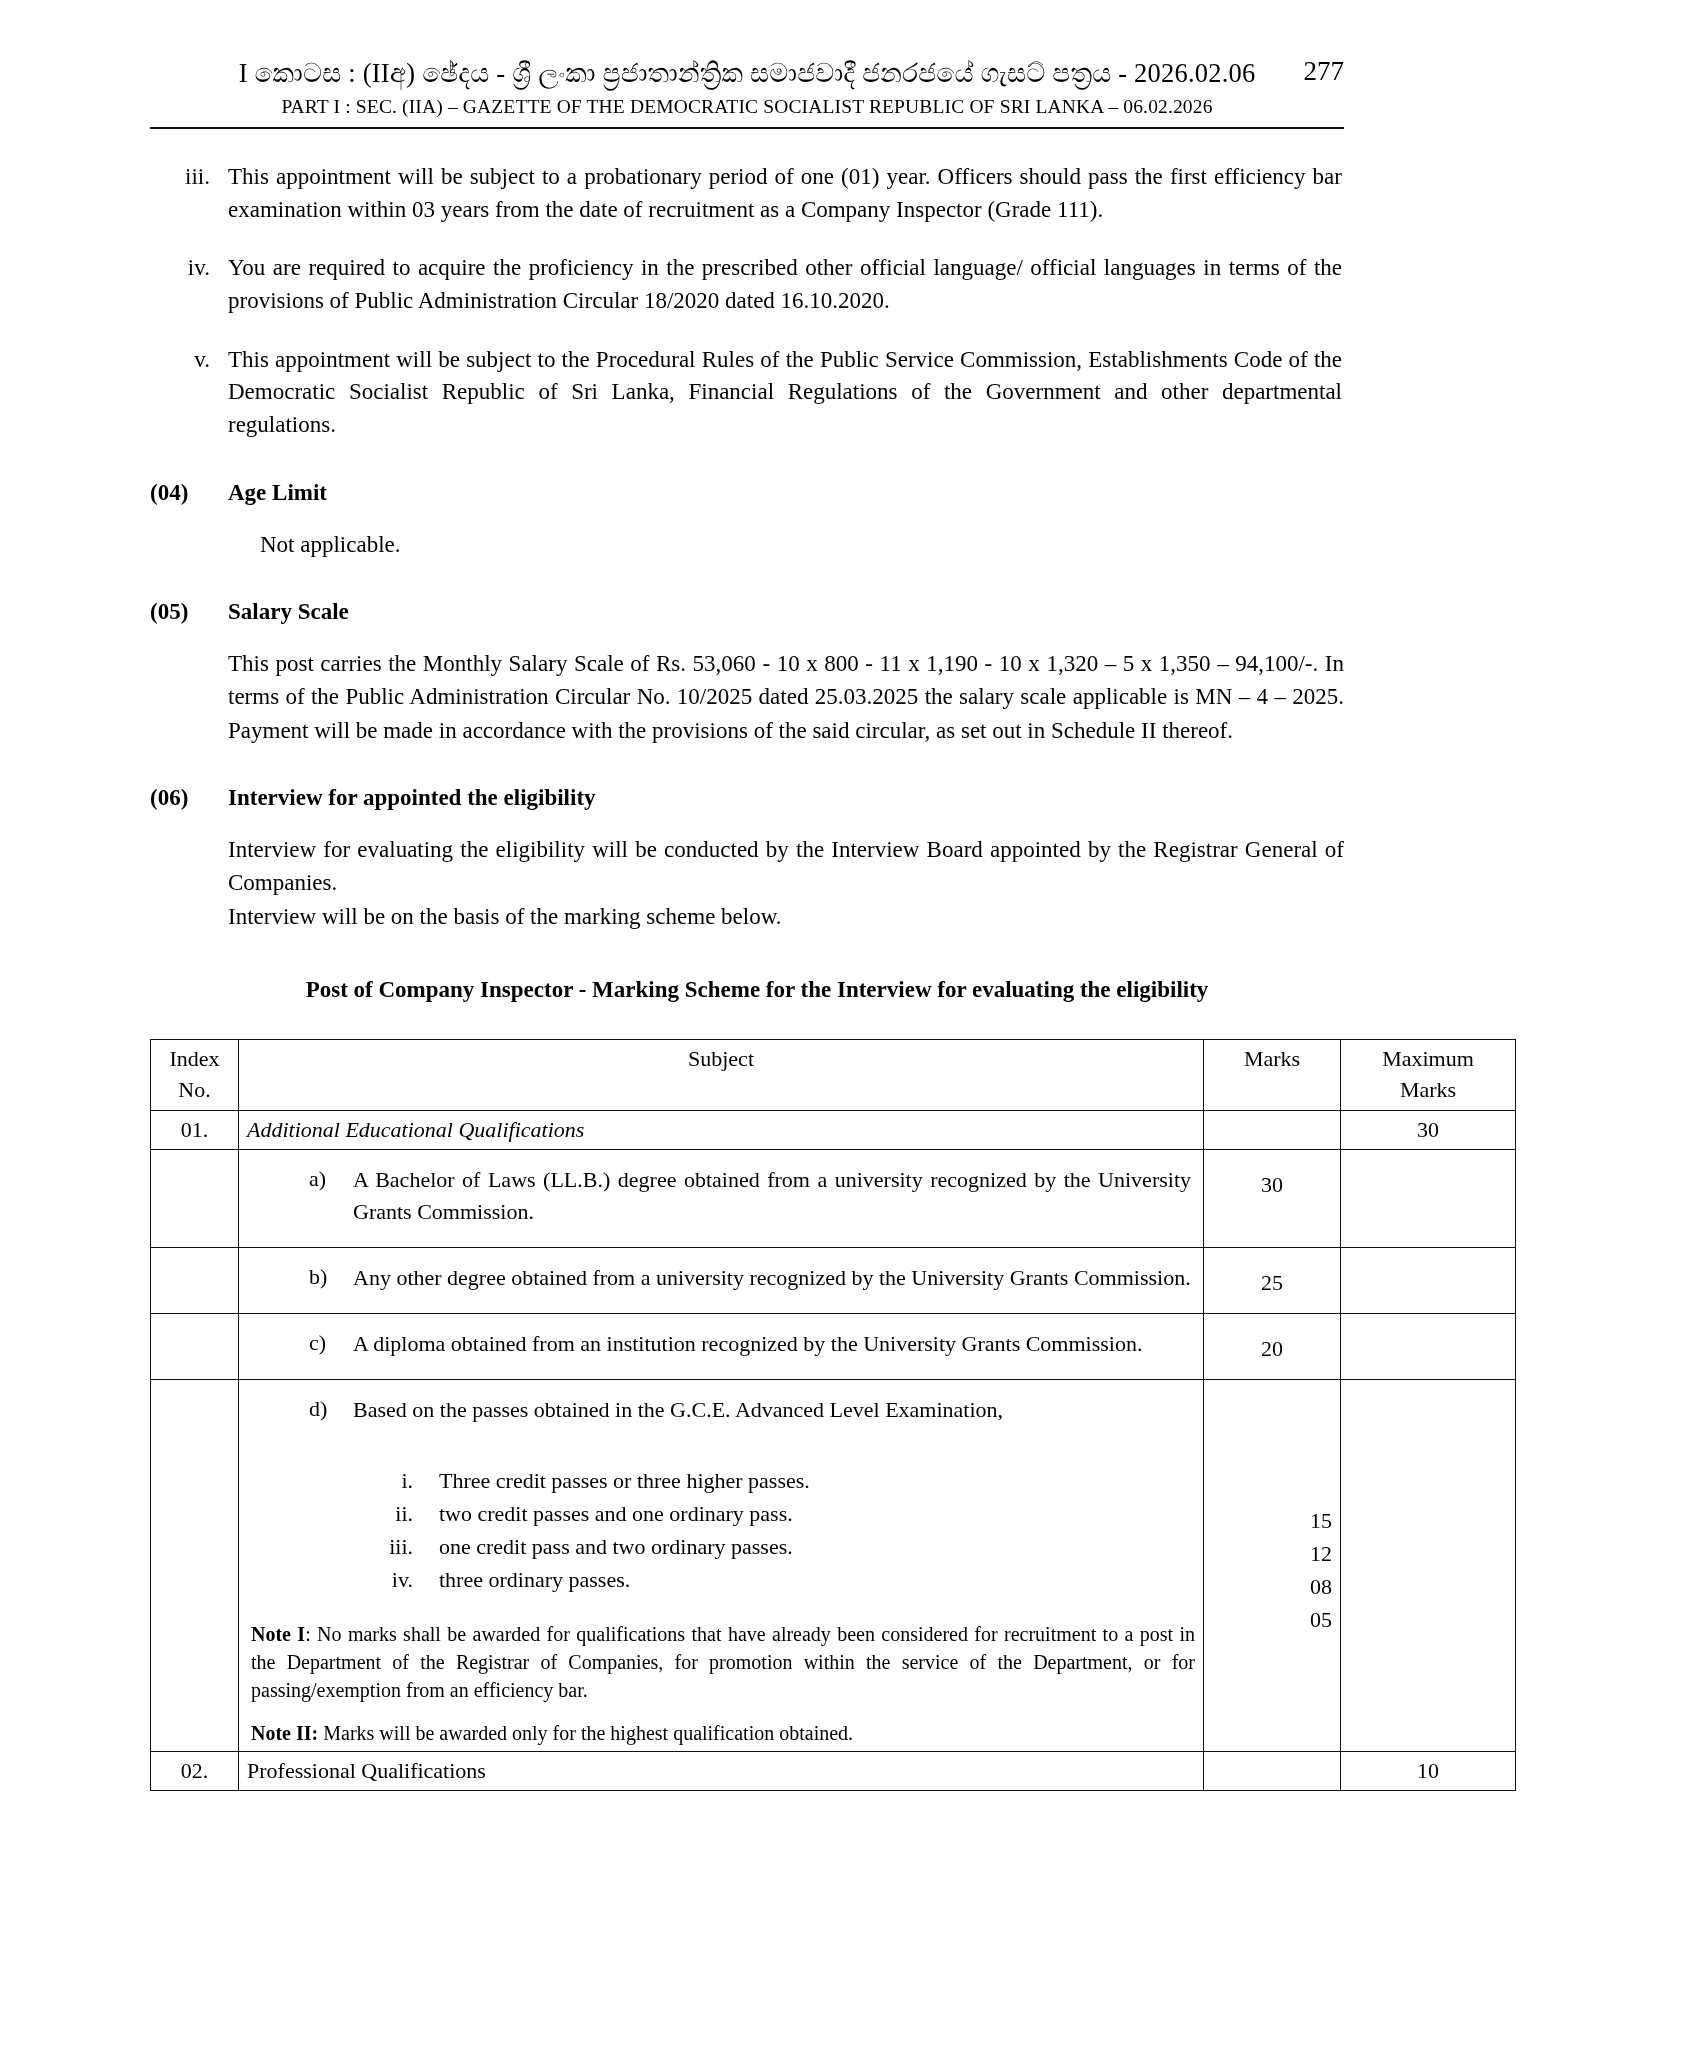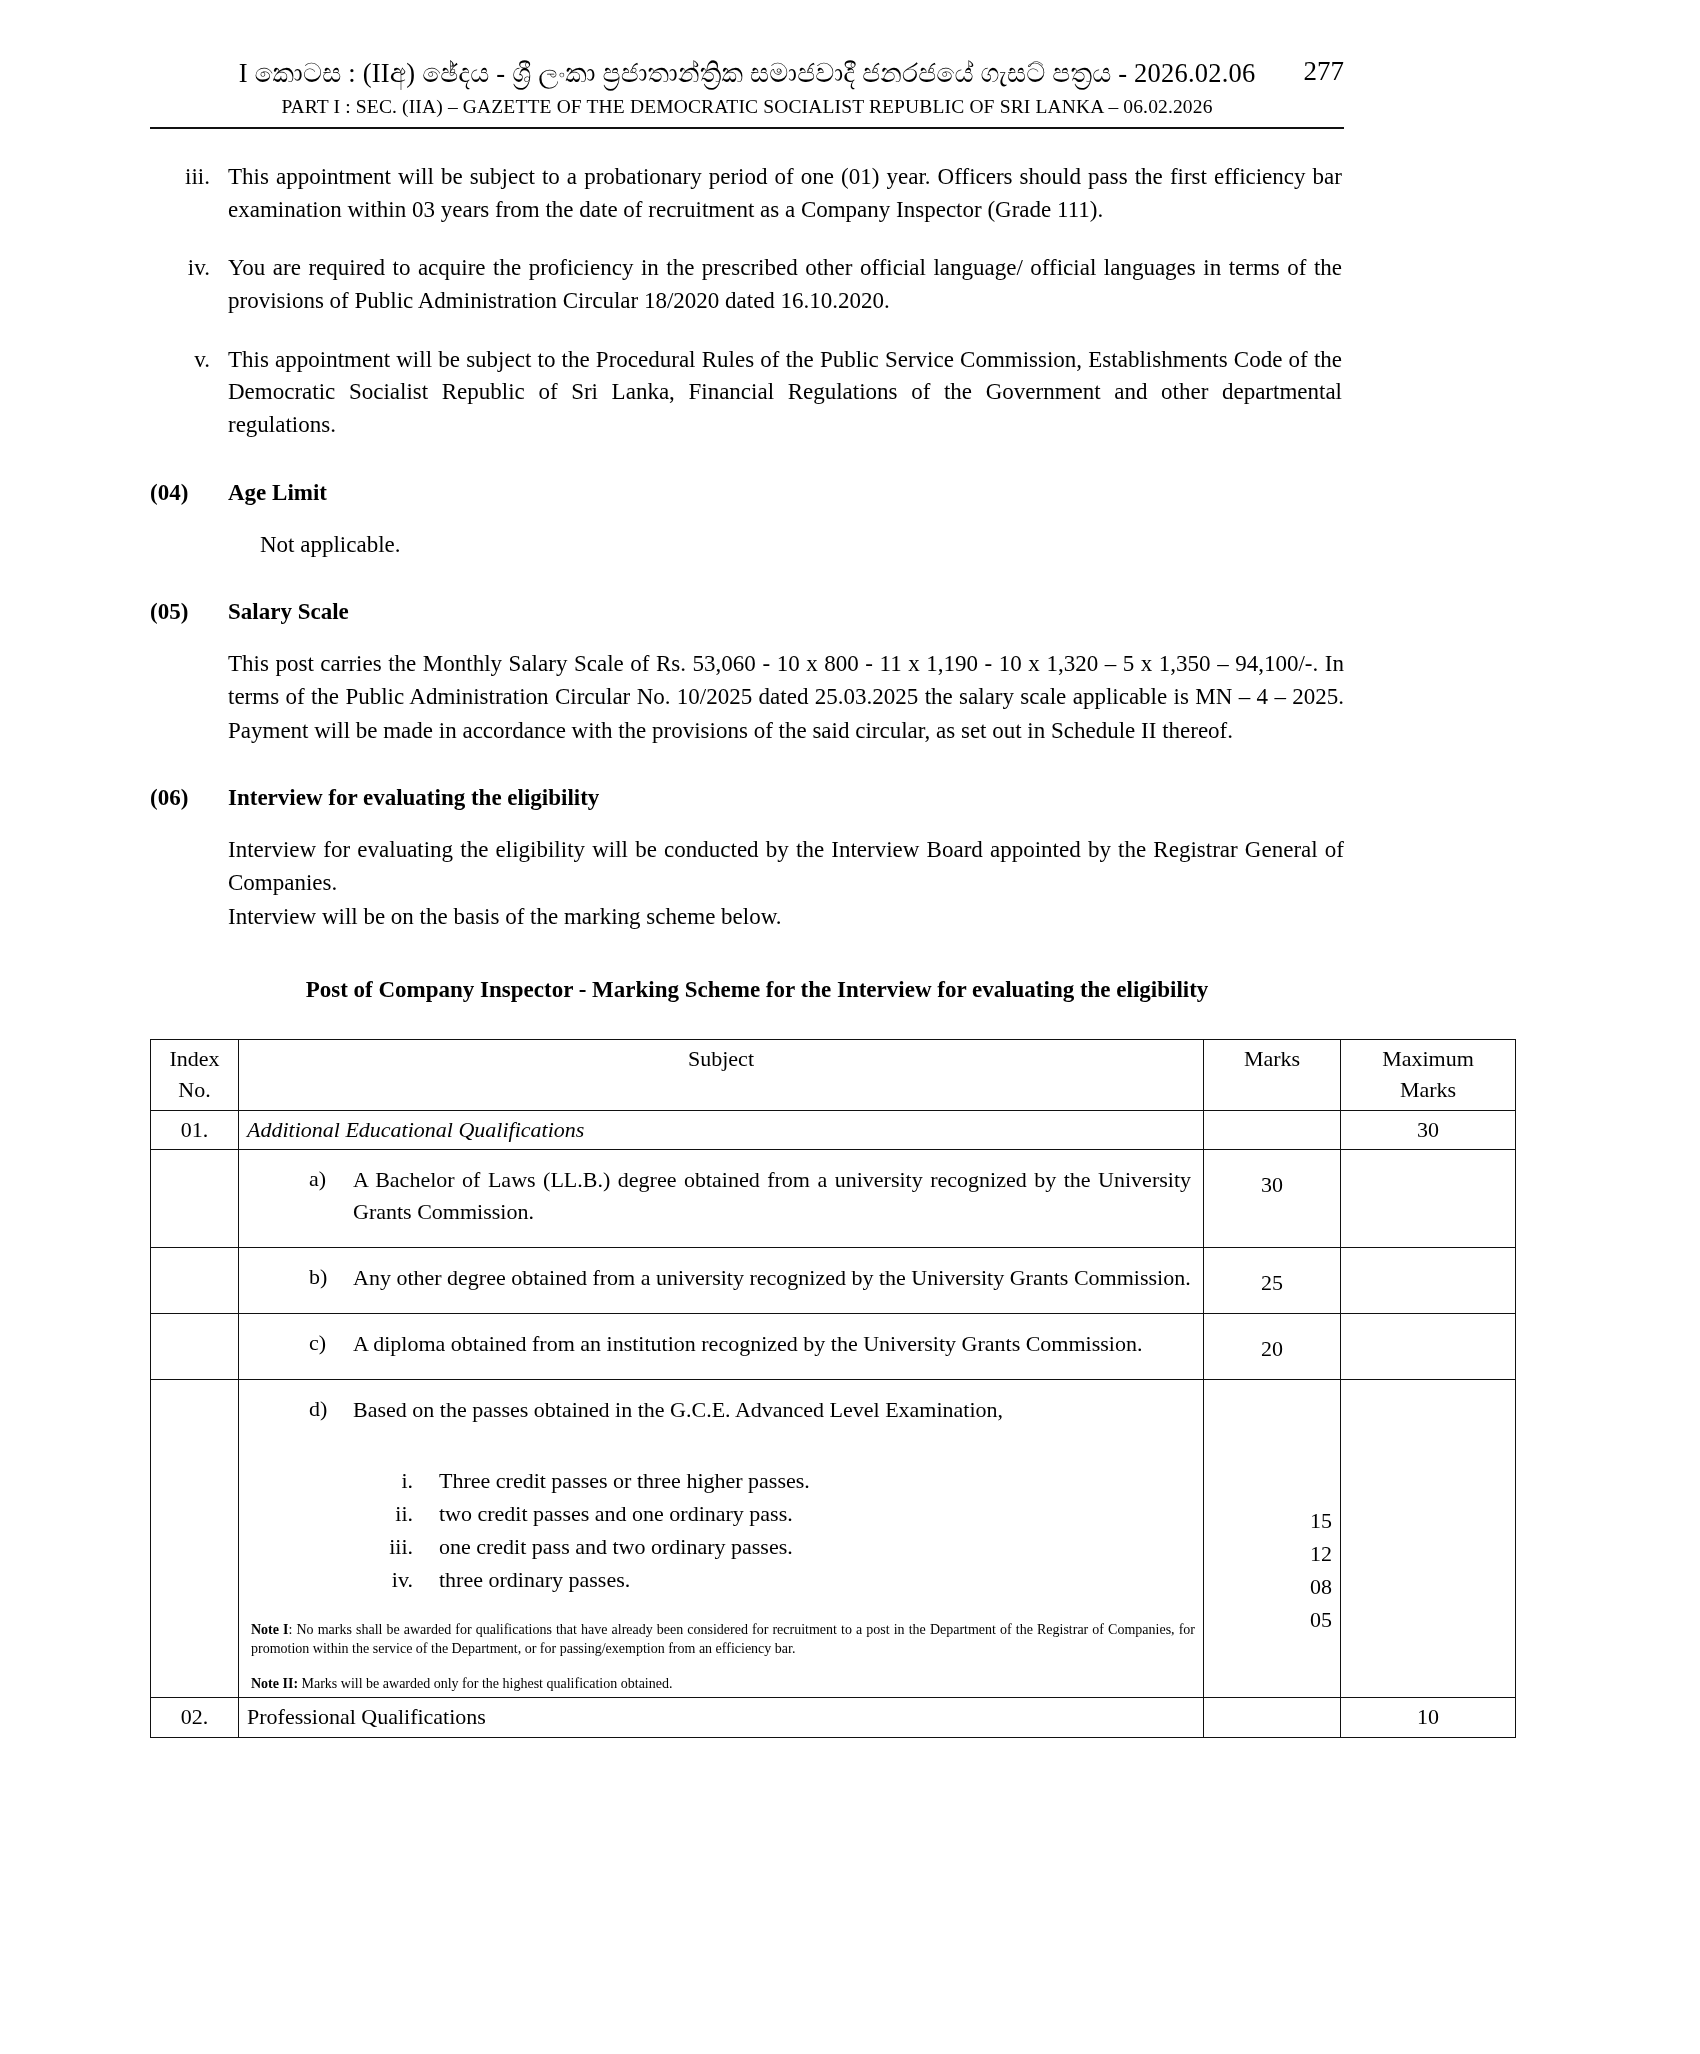--- a/index.html
+++ b/index.html
@@ -206,21 +206,21 @@
     font-size: 22px;
   }
   .romansub-text {
     flex: 1 1 auto;
     font-size: 22px;
   }
 
   .note-block {
     padding-left: 4px;
     padding-top: 8px;
-    font-size: 14px;
+    font-size: 20px;
     line-height: 1.4;
     text-align: justify;
     text-justify: inter-word;
   }
   .note-block .lead { font-weight: bold; }
   .note-block p { margin: 0; }
   .note-block p.note2 { margin-top: 15px; text-align: left; }
 
   .marks-stack {
     text-align: right;
@@ -272,21 +272,21 @@
     <div class="section-head">
       <div class="section-num">(05)</div>
       <div class="section-title">Salary Scale</div>
     </div>
     <div class="section-body">This post carries the Monthly Salary Scale of Rs. 53,060 - 10 x 800 - 11 x 1,190 - 10 x 1,320 – 5 x 1,350 – 94,100/-. In terms of the Public Administration Circular No. 10/2025 dated 25.03.2025 the salary scale applicable is MN – 4 – 2025. Payment will be made in accordance with the provisions of the said circular, as set out in Schedule II thereof.</div>
   </div>
 
   <div class="section">
     <div class="section-head">
       <div class="section-num">(06)</div>
-      <div class="section-title">Interview for evaluating the eligibility</div>
+      <div class="section-title">Interview for appointed the eligibility</div>
     </div>
     <div class="section-body">
       <p>Interview for evaluating the eligibility will be conducted by the Interview Board appointed by the Registrar General of Companies.</p>
       <p>Interview will be on the basis of the marking scheme below.</p>
     </div>
   </div>
 
   <div class="table-title">Post of Company Inspector - Marking Scheme for the Interview for evaluating the eligibility</div>
 
   <table class="marking">

